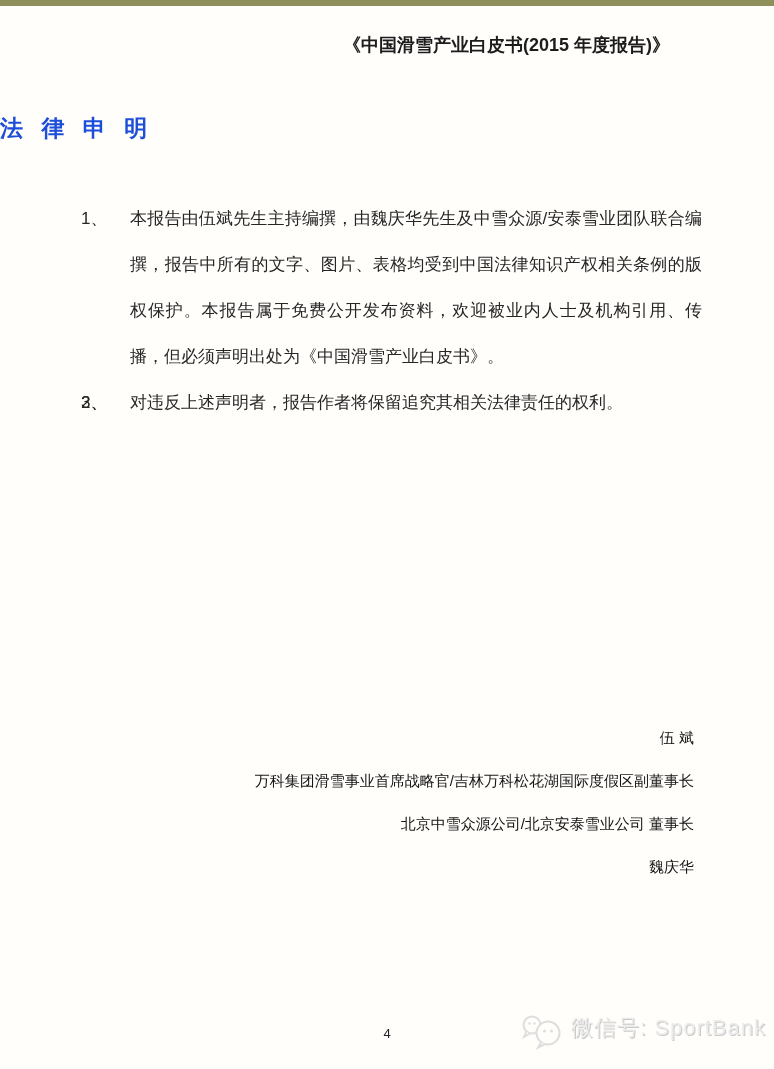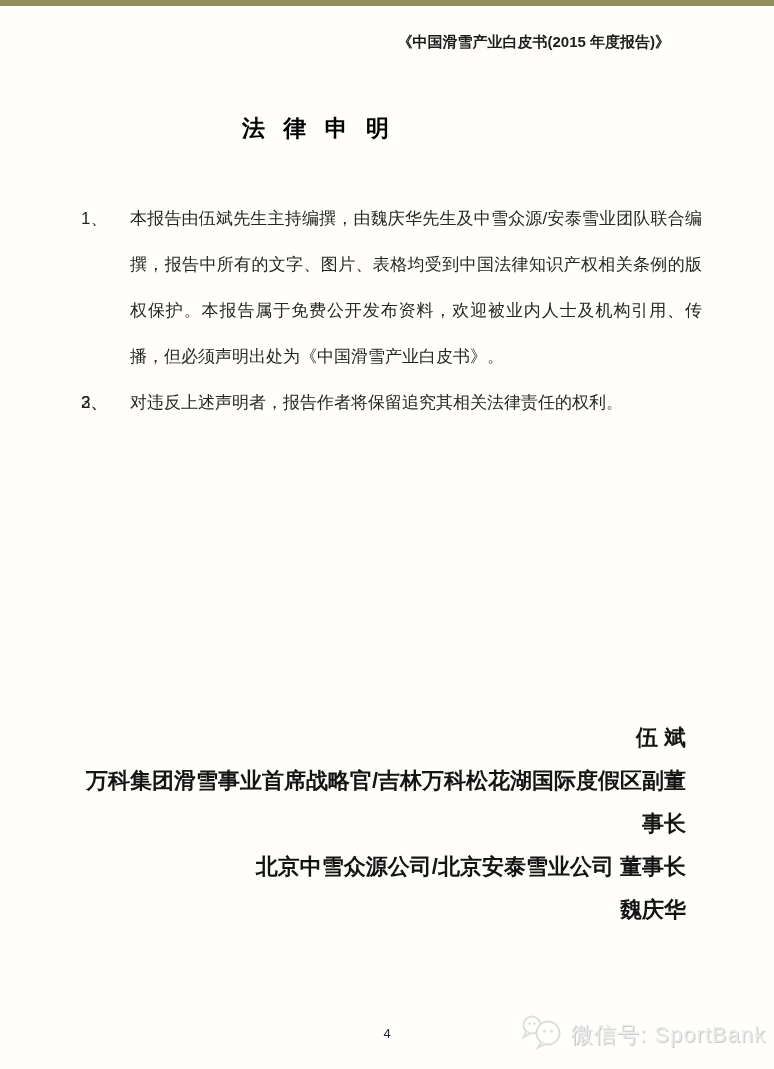--- a/index.html
+++ b/index.html
@@ -18,34 +18,33 @@
     width: 774px;
     height: 6px;
     background: #8f8f5b;
   }
   .doc-header {
     position: absolute;
     top: 33px;
     left: 0;
     width: 670px;
     text-align: right;
-    font-size: 15px;
+    font-size: 18px;
     font-weight: bold;
     color: #1c1c1c;
   }
   .doc-title {
     position: absolute;
     top: 113px;
     left: 0;
     width: 637px;
-    text-align: center;
     font-size: 23px;
     font-weight: bold;
     letter-spacing: 6px;
-    color: #000000;
+    color: #1d4ed8;
   }
   .content {
     position: absolute;
     top: 196px;
     left: 75px;
     width: 627px;
     font-size: 17px;
     line-height: 46px;
     color: #262626;
   }
@@ -55,43 +54,43 @@
     text-align: justify;
   }
   .para-num {
     position: absolute;
     left: 6px;
     top: 0;
   }
   .signature {
     position: absolute;
     top: 716px;
-    right: 88px;
+    right: 80px;
     left: 75px;
     text-align: right;
-    font-size: 22px;
-    font-weight: bold;
+    font-size: 15px;
+    font-weight: normal;
     line-height: 43px;
     color: #141414;
   }
   .page-number {
     position: absolute;
     top: 1026px;
     left: 0;
     width: 774px;
     text-align: center;
     font-size: 13px;
     color: #24242e;
   }
   .watermark {
     position: absolute;
     top: 1013px;
     right: 8px;
     display: flex;
-    align-items: center;
+    align-items: flex-start;
     gap: 8px;
     color: #ebebeb;
     text-shadow: 1px 1px 0 #c9c9c9;
     font-size: 22px;
     letter-spacing: 1px;
     white-space: nowrap;
   }
   .wechat-icon { display: inline-block; }
 </style>
 </head>

